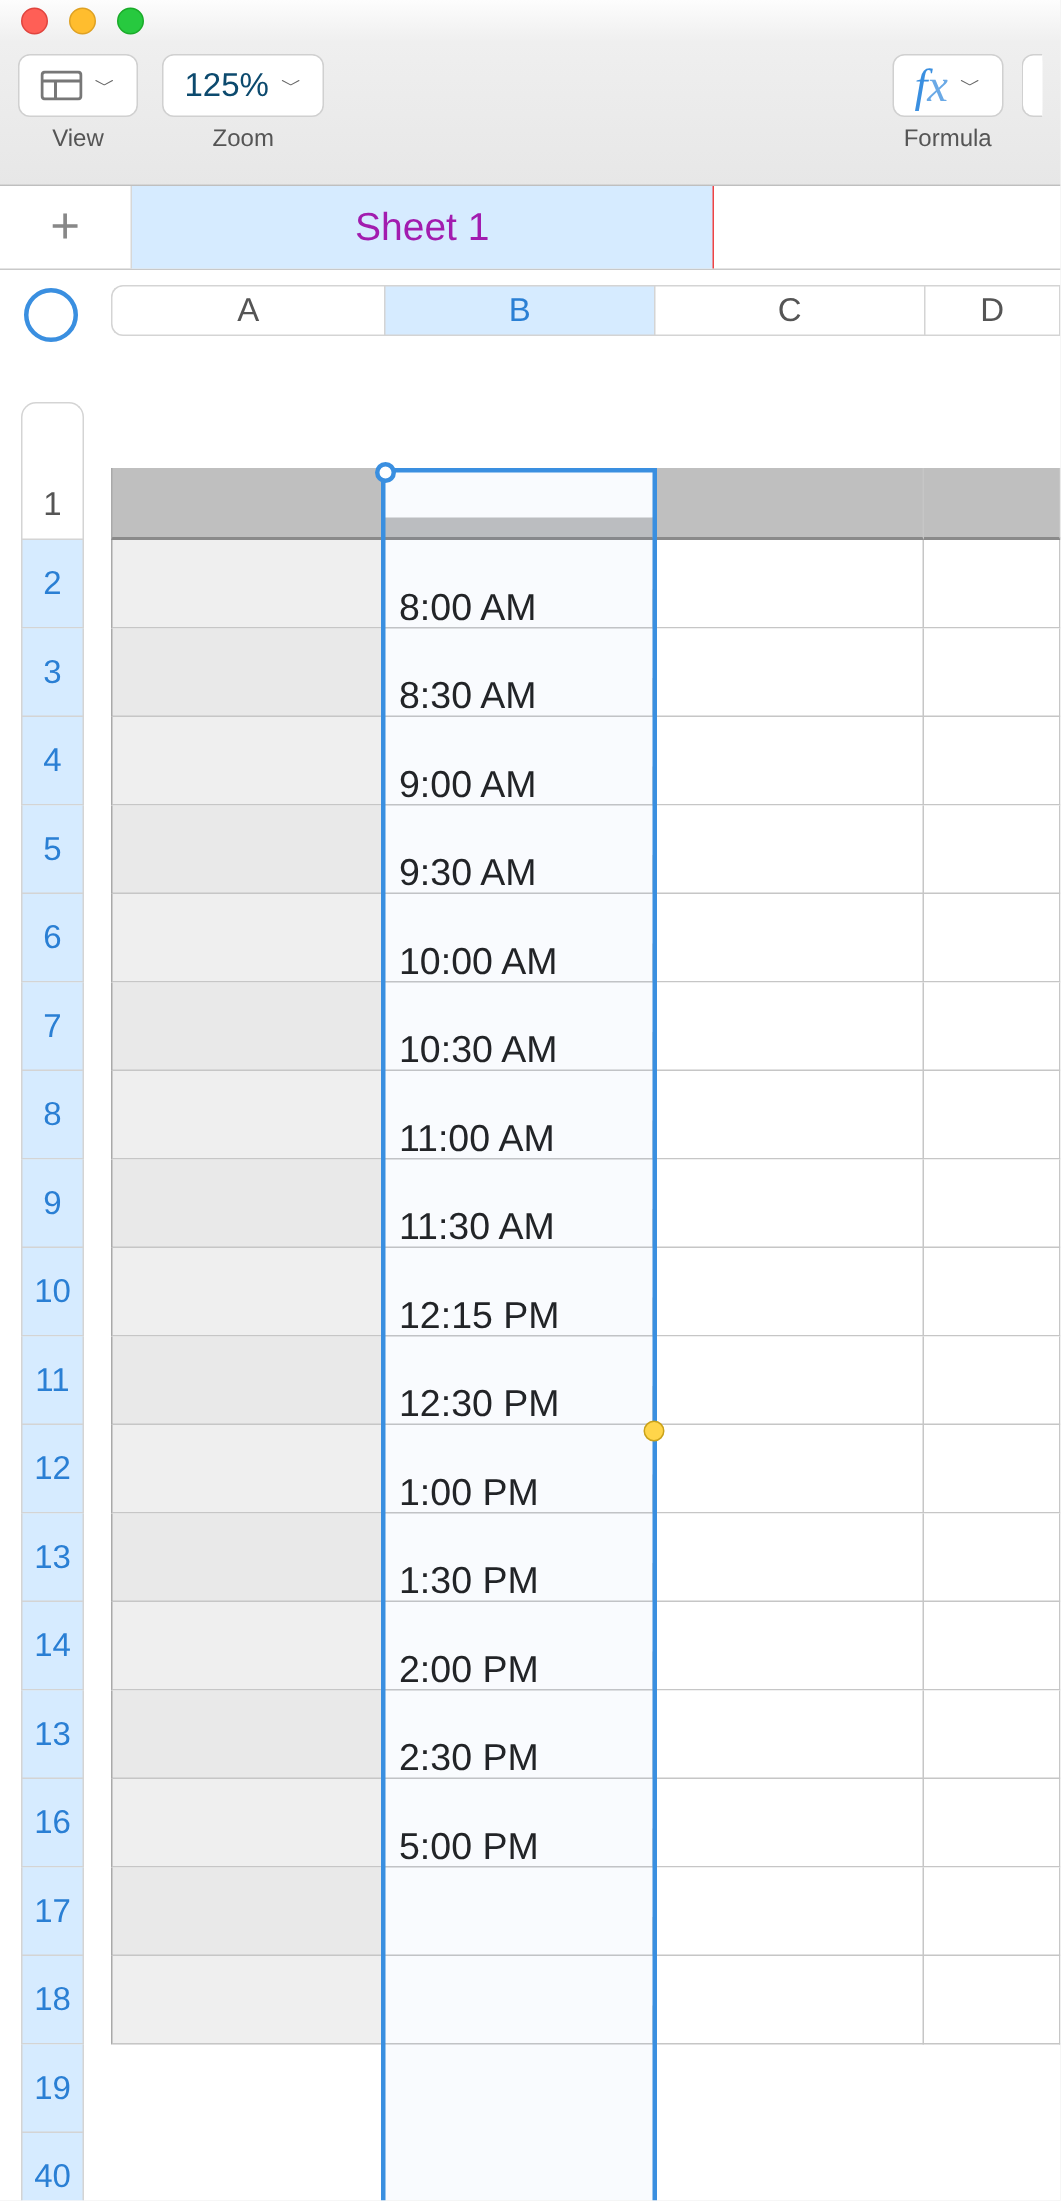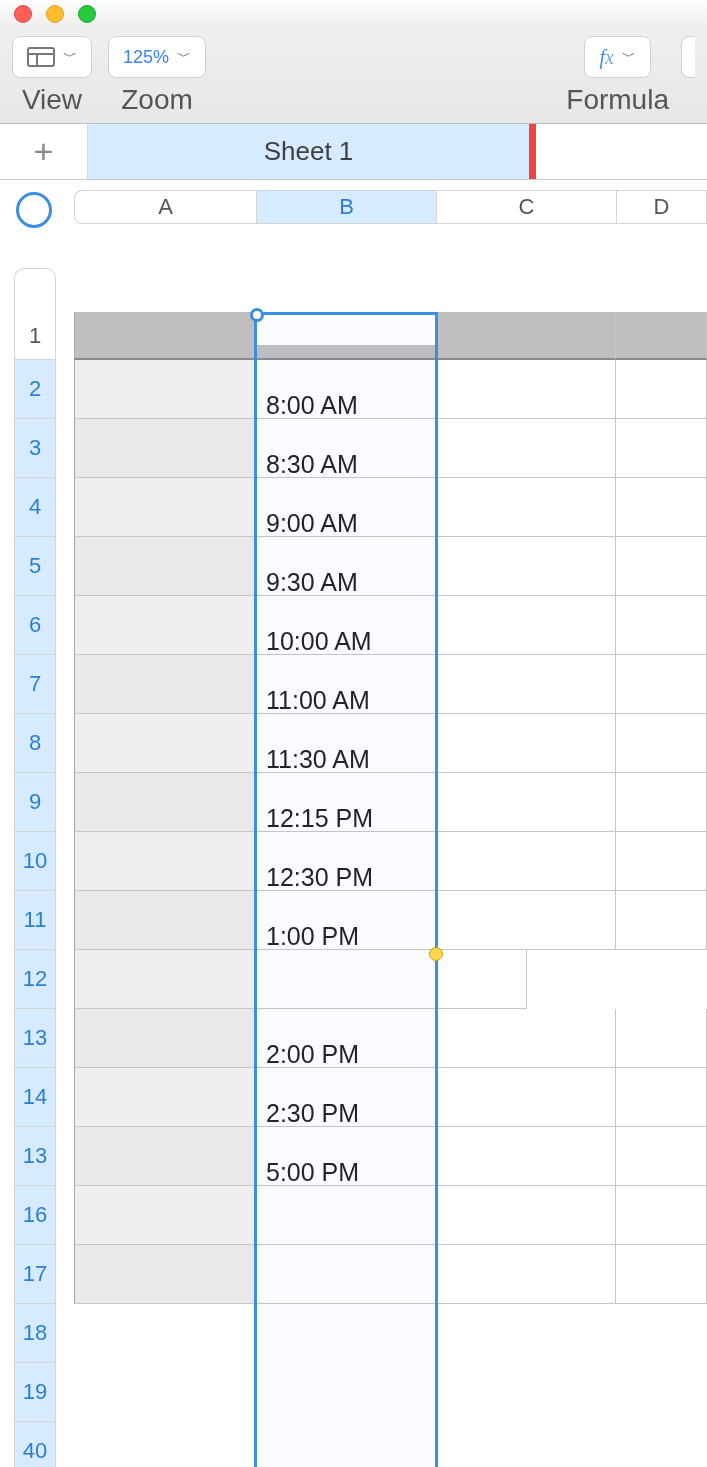--- a/index.html
+++ b/index.html
@@ -47,48 +47,48 @@
     display: flex;
     align-items: center;
     justify-content: center;
     padding: 0 14px;
     gap: 8px;
     font-size: 22px;
     color: #555;
     cursor: pointer;
   }
   .tool-btn .chev { font-size: 14px; color:#666; }
-  .tool-label { font-size: 28px; color:#555; margin-top: 6px; }
+  .tool-label { font-size: 16px; color:#555; margin-top: 6px; }
   .spacer { flex: 1; }
-  .fx { font-style: italic; font-family: serif; color:#3a8fe0; font-size:20px; }
+  .fx { font-style: italic; font-family: serif; color:#3a8fe0; font-size:31px; }
   .fx .x { color:#6aa9e6; }
   .right-btn-stub {
     width: 14px; height:42px; background:#fff; border:1px solid #d0d0d0;
     border-right:none; border-radius:8px 0 0 8px; margin-left:12px;
   }
 
   
   .sheet-tabs {
     height: 56px;
     background: #fff;
     border-bottom: 1px solid #c9c9c9;
     display: flex;
   }
   .add-sheet {
     width: 88px;
     display:flex; align-items:center; justify-content:center;
     font-size: 34px; color:#888; cursor:pointer;
     border-right:1px solid #d7d7d7;
   }
   .sheet-tab {
-    width: 448px;
+    width: 388px;
     display:flex; align-items:center; justify-content:center;
     background:#d6ebff;
-    border-right:7px solid #ef4444;
-    font-size: 26px; color:#404040; cursor:pointer;
+    border-right:1px solid #ef4444;
+    font-size: 26px; color:#a21caf; cursor:pointer;
   }
 
   
   .sheet-area {
     background:#fff;
     position: relative;
     height: calc(1467px - 28px - 96px - 56px);
     overflow:hidden;
   }
 
@@ -197,21 +197,21 @@
         <line x1="1" y1="7" x2="27" y2="7" stroke="#777" stroke-width="2"></line>
         <line x1="10" y1="7" x2="10" y2="19" stroke="#777" stroke-width="2"></line>
       </svg>
       <span class="chev">﹀</span>
     </div>
     <div class="tool-label">View</div>
   </div>
 
   <div class="tool-group">
     <div class="tool-btn">
-      <span style="color:#3b82f6;font-size:18px;">125%</span>
+      <span style="color:#0c4a6e;font-size:22px;">125%</span>
       <span class="chev">﹀</span>
     </div>
     <div class="tool-label">Zoom</div>
   </div>
 
   <div class="spacer"></div>
 
   <div class="tool-group" style="margin-right:0;">
     <div class="tool-btn">
       <span class="fx">f<span class="x">x</span></span>
@@ -345,20 +345,26 @@
         <div class="gcell colD"></div>
       </div>
     <div class="grow">
         <div class="gcell colA"></div>
         <div class="gcell colB">10:00 AM</div>
         <div class="gcell colC"></div>
         <div class="gcell colD"></div>
       </div>
     <div class="grow">
         <div class="gcell colA"></div>
+        <div class="gcell colB">10:30 AM</div>
+        <div class="gcell colC"></div>
+        <div class="gcell colD"></div>
+      </div>
+    <div class="grow">
+        <div class="gcell colA"></div>
         <div class="gcell colB">11:00 AM</div>
         <div class="gcell colC"></div>
         <div class="gcell colD"></div>
       </div>
     <div class="grow">
         <div class="gcell colA"></div>
         <div class="gcell colB">11:30 AM</div>
         <div class="gcell colC"></div>
         <div class="gcell colD"></div>
       </div>
@@ -375,20 +381,21 @@
         <div class="gcell colD"></div>
       </div>
     <div class="grow">
         <div class="gcell colA"></div>
         <div class="gcell colB">1:00 PM</div>
         <div class="gcell colC"></div>
         <div class="gcell colD"></div>
       </div>
     <div class="grow">
         <div class="gcell colA"></div>
+        <div class="gcell colB">1:30 PM</div>
         <div class="gcell colC"></div>
         <div class="gcell colD"></div>
       </div>
     <div class="grow">
         <div class="gcell colA"></div>
         <div class="gcell colB">2:00 PM</div>
         <div class="gcell colC"></div>
         <div class="gcell colD"></div>
       </div>
     <div class="grow">

